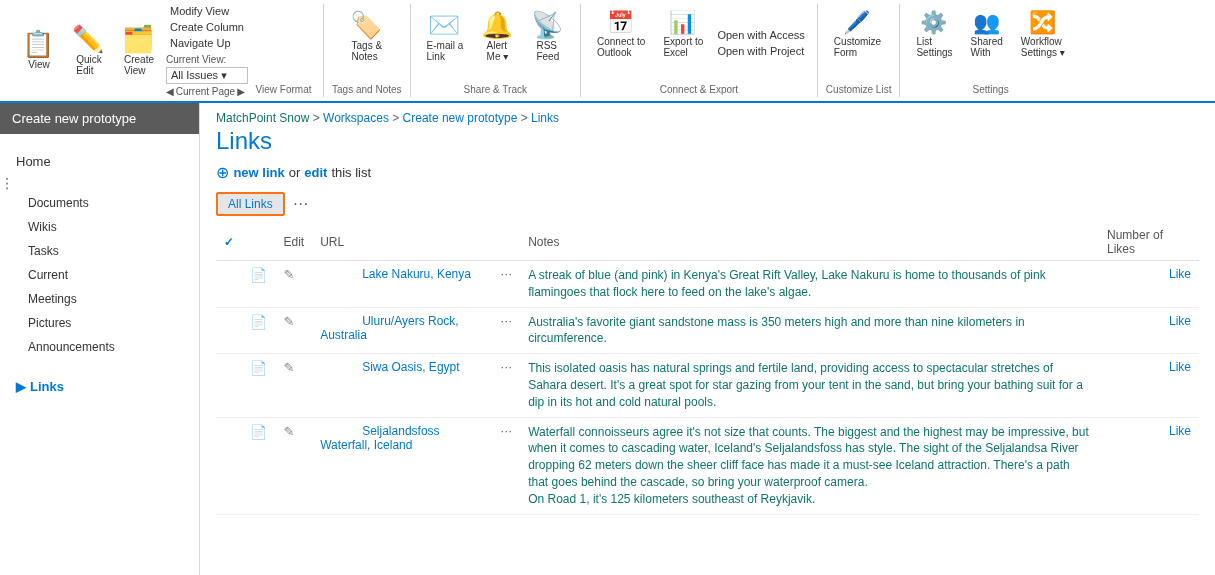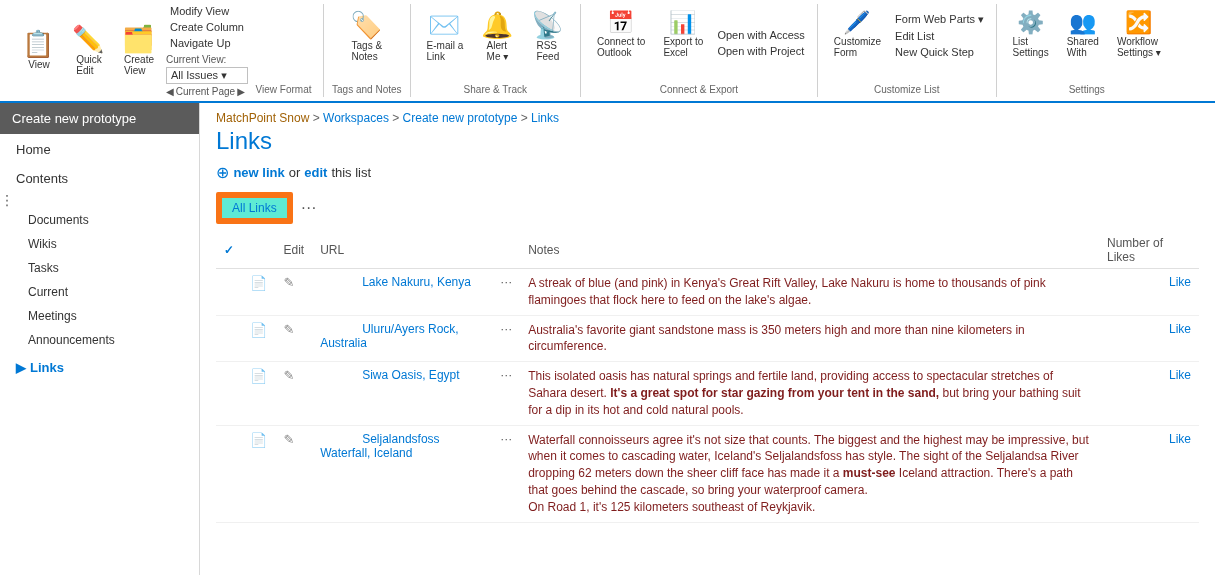--- a/index.html
+++ b/index.html
@@ -2,54 +2,54 @@
 <html><head>
   <meta charset="utf-8">
   <style>
     * { box-sizing: border-box; margin: 0; padding: 0; }
     body { font-family: 'Segoe UI', Tahoma, Geneva, Verdana, sans-serif; font-size: 12px; color: #333; background: #fff; overflow: hidden; }
 
     
     .app-body { display: flex; height: calc(575px - 90px); }
     .sidebar { width: 200px; background: #fff; border-right: 1px solid #d8d8d8; overflow-y: auto; }
     .sidebar-header { background: #5b5b5b; color: #fff; font-size: 13px; padding: 8px 12px; font-weight: 500; }
-    .sidebar-item { padding: 8px 12px 6px 16px; cursor: pointer; font-size: 13px; color: #333; }
+    .sidebar-item { padding: 20px 12px 6px 16px; cursor: pointer; font-size: 13px; color: #333; }
     .sidebar-subitem { padding: 5px 12px 5px 28px; cursor: pointer; font-size: 12px; color: #333; }
 
     
     .main-content { flex: 1; overflow-y: auto; padding: 0 16px 16px 16px; }
     .breadcrumb { font-size: 12px; color: #0078d4; padding: 8px 0 2px 0; }
     .breadcrumb span { color: #666; }
     .page-title { font-size: 24px; color: #0078d4; font-weight: 300; margin-bottom: 8px; }
     .new-link-bar { display: flex; align-items: center; gap: 4px; margin-bottom: 10px; font-size: 13px; }
     .new-link-bar .plus { color: #0078d4; font-size: 16px; }
     .new-link-bar a { color: #0078d4; text-decoration: none; font-weight: 600; }
     
     .toolbar-row { display: flex; align-items: center; gap: 8px; margin-bottom: 8px; }
-    .all-links-btn { background: #5eead4; border: 6px solid #f97316; color: #0078d4; padding: 3px 10px; font-size: 12px; cursor: pointer; font-weight: 500; border-radius: 2px; }
+    .all-links-btn { background: #e5e5e5; border: 2px solid #f97316; color: #0078d4; padding: 3px 10px; font-size: 12px; cursor: pointer; font-weight: 500; border-radius: 2px; }
     .three-dots-btn { color: #555; font-size: 16px; cursor: pointer; }
     .search-box { display: flex; align-items: center; border: 1px solid #c8c8c8; padding: 3px 6px; background: #fff; }
     .search-box input { border: none; outline: none; font-size: 12px; width: 160px; color: #999; }
     .search-box .search-icon { color: #555; font-size: 14px; cursor: pointer; }
 
     
     .list-table { width: 100%; border-collapse: collapse; }
     .list-table th { font-size: 12px; color: #555; font-weight: 500; padding: 4px 8px; text-align: left; border-bottom: 1px solid #e0e0e0; }
     .list-table td { padding: 6px 8px; vertical-align: top; border-bottom: 1px solid #f0f0f0; font-size: 12px; }
     .col-check { width: 20px; }
     .col-icon { width: 20px; }
     .col-edit { width: 24px; }
     .col-url { width: 180px; }
     .col-ellipsis { width: 24px; }
     .col-likes { width: 100px; text-align: right; }
     .link-text { color: #0078d4; text-decoration: none; font-size: 12px; margin-left: 42px; }
     .like-link { color: #0078d4; text-decoration: none; }
     .ellipsis-btn { color: #555; cursor: pointer; font-size: 12px; }
-    .note-text { font-size: 12px; line-height: 1.4; color: #7f1d1d; }
-    .note-bold { font-weight: 700; }
+    .note-text { font-size: 12px; line-height: 1.4; color: #0f766e; }
+    .note-bold { font-weight: 400; }
     .checkmark { color: #0078d4; font-weight: bold; }
     
     
     .icon-doc { color: #666; font-size: 14px; }
     .icon-edit { color: #888; font-size: 13px; }
     
     
     .ribbon-outer { background: #f0f0f0; border-bottom: 2px solid #0078d4; }
     .ribbon-inner { background: #fff; padding: 4px 8px; display: flex; align-items: stretch; min-height: 80px; }
     .rg { display: flex; align-items: stretch; border-right: 1px solid #d0d0d0; padding: 0 8px; gap: 4px; }
@@ -157,31 +157,20 @@
       </div>
     </div>
 
     <div class="rg">
       <div style="display:flex;flex-direction:column;justify-content:space-between;height:100%;">
         <div style="display:flex;gap:2px;align-items:flex-start;margin-top:4px;">
           <div class="r-large-btn">
             <div class="r-icon" style="font-size:22px;">🖊️</div>
             <div class="r-label">Customize<br>Form</div>
           </div>
-          <div class="r-small-col" style="margin-top:4px;">
-            <div class="r-small-btn">
-              <span>Form Web Parts ▾</span>
-            </div>
-            <div class="r-small-btn">
-              <span>Edit List</span>
-            </div>
-            <div class="r-small-btn">
-              <span>New Quick Step</span>
-            </div>
-          </div>
         </div>
         <div style="font-size:10px;color:#666;text-align:center;padding-bottom:2px;">Customize List</div>
       </div>
     </div>
 
     <div class="rg" style="border-right:none;">
       <div style="display:flex;flex-direction:column;justify-content:space-between;height:100%;">
         <div style="display:flex;gap:2px;align-items:flex-start;margin-top:4px;">
           <div class="r-large-btn">
             <div class="r-icon" style="font-size:22px;">⚙️</div>
@@ -203,54 +192,54 @@
   </div>
 </div>
 
 <div class="app-body">
 
   <div class="sidebar">
     <div class="sidebar-header">Create new prototype</div>
     <div class="sidebar-item">
       <span>Home</span>
     </div>
-    <div class="sidebar-item">
-      <span>Contents</span>
-    </div>
     <div style="display:flex;align-items:center;">
       <span style="color:#666;font-size:14px;padding-right:8px;cursor:pointer;">⋮</span>
     </div>
     <div class="sidebar-subitem">
       <span>Documents</span>
     </div>
     <div class="sidebar-subitem">
       <span>Wikis</span>
     </div>
     <div class="sidebar-subitem">
       <span>Tasks</span>
     </div>
     <div class="sidebar-subitem">
       <span>Current</span>
     </div>
     <div class="sidebar-subitem">
       <span>Meetings</span>
+    </div>
+    <div class="sidebar-subitem">
+      <span>Pictures</span>
     </div>
     <div class="sidebar-subitem">
       <span>Announcements</span>
     </div>
     <div class="sidebar-item" style="font-weight:600;color:#0078d4;display:flex;align-items:center;">
       <span style="margin-right:4px;">▶</span>
       <span>Links</span>
     </div>
   </div>
 
   <div class="main-content">
 
     <div class="breadcrumb">
-      <a href="#" style="color:#a16207;text-decoration:none;">MatchPoint Snow</a>
+      <a href="#" style="color:#0f766e;text-decoration:none;">MatchPoint Snow</a>
       <span> &gt; </span>
       <a href="#" style="color:#0078d4;text-decoration:none;">Workspaces</a>
       <span> &gt; </span>
       <a href="#" style="color:#0078d4;text-decoration:none;">Create new prototype</a>
       <span> &gt; </span>
       <a href="#" style="color:#0078d4;text-decoration:none;">Links</a>
     </div>
 
     <div class="page-title">Links</div>
 

